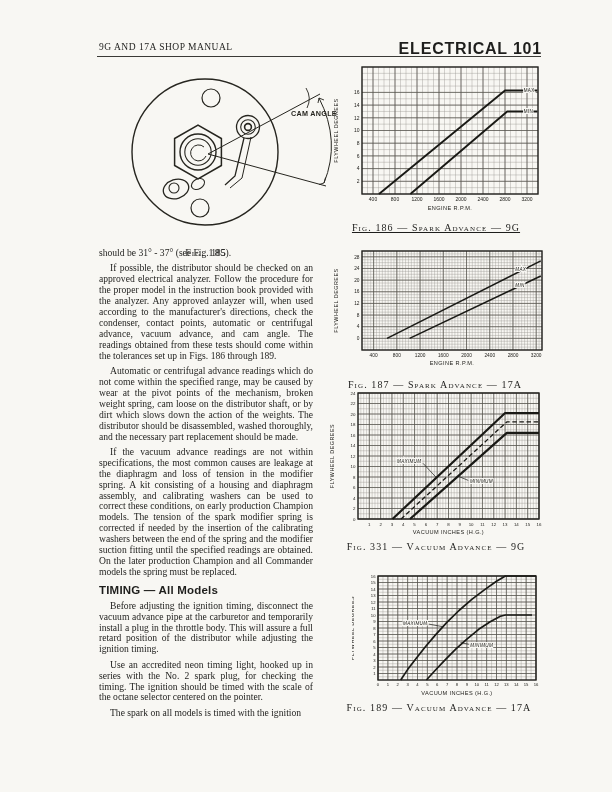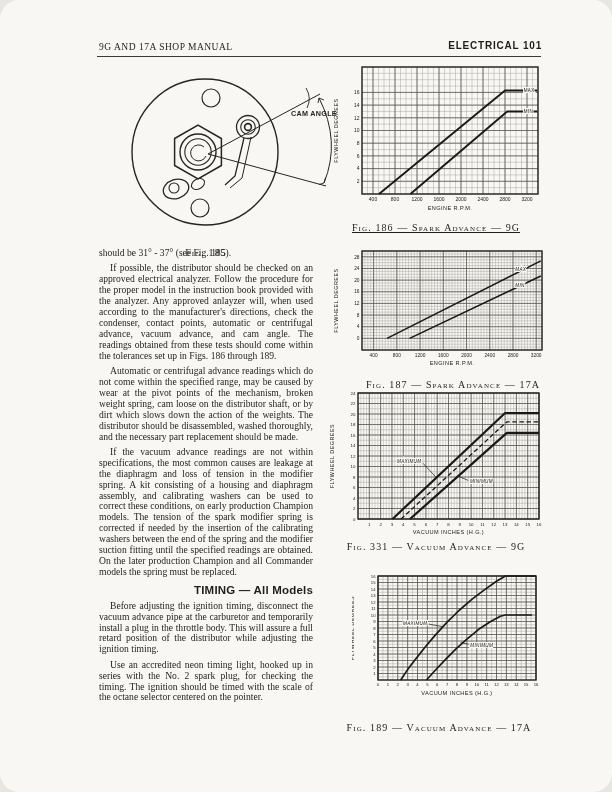--- a/index.html
+++ b/index.html
@@ -1,53 +1,52 @@
 <!DOCTYPE html>
 <html><head>
 <meta charset="utf-8">
 <style>
   html,body{margin:0;padding:0;background:#e8e6e1;}
   .page{
     position:relative;width:612px;height:792px;margin:0 auto;
     background:#f8f7f3;color:#1e1e1c;overflow:hidden;
     font-family:"Liberation Serif", serif;
-    border-radius:19px;
   }
   .hdr-left{
     position:absolute;left:99px;top:42px;
     font-size:9.5px;letter-spacing:.5px;white-space:nowrap;
   }
   .hdr-right{
     position:absolute;right:70px;top:40px;
     font-family:"Liberation Sans",sans-serif;font-weight:bold;
-    font-size:10px;letter-spacing:.8px;white-space:nowrap;
+    font-size:16px;letter-spacing:.8px;white-space:nowrap;
   }
   .hdr-rule{position:absolute;left:97px;top:56px;width:444px;height:1.3px;background:#3a3a36;}
 
   .fig185{position:absolute;left:108px;top:64px;}
 
   .fig-caption{
     position:absolute;font-size:10px;font-variant:small-caps;
     letter-spacing:1.1px;text-align:center;white-space:nowrap;
   }
   #cap185{left:92px;top:230px;width:228px;margin-top:17px;}
   #cap186{left:330px;top:222px;width:212px;text-decoration:underline;}
-  #cap187{left:346px;top:379px;width:214px;}
+  #cap187{left:328px;top:379px;width:214px;}
   #cap188{left:330px;top:541px;width:212px;}
-  #cap189{left:336px;top:702px;width:206px;margin-top:20px;}
+  #cap189{left:336px;top:702px;width:206px;}
 
   .leftcol{
     position:absolute;left:99px;top:248px;width:214px;
     font-size:9.6px;line-height:10.9px;text-align:justify;
   }
   .para{margin:0 0 4.5px;text-indent:11px;}
   .para.noindent{text-indent:0;}
   .section-heading{
     font-family:"Liberation Sans",sans-serif;font-weight:bold;
-    font-size:11.5px;letter-spacing:.2px;margin:7px 0 5px;text-align:right;
+    font-size:11.5px;letter-spacing:.2px;margin:7px 0 5px;text-align:left;
   }
 
   .chart{position:absolute;}
   #c186{left:330px;top:62px;}
   #c187{left:330px;top:246px;}
   #c188{left:330px;top:389px;}
   #c189{left:352px;top:572px;}
 </style>
 </head>
 <body>
@@ -88,20 +87,21 @@
   <div class="fig-caption" id="cap185">Fig. 185</div>
 
   <div class="leftcol">
     <p class="para noindent">should be 31° - 37° (see Fig. 185).</p>
     <p class="para">If possible, the distributor should be checked on an approved electrical analyzer. Follow the procedure for the proper model in the instruction book provided with the analyzer. Any approved anlayzer will, when used according to the manufacturer's directions, check the condenser, contact points, automatic or centrifugal advance, vacuum advance, and cam angle. The readings obtained from these tests should come within the tolerances set up in Figs. 186 through 189.</p>
     <p class="para">Automatic or centrifugal advance readings which do not come within the specified range, may be caused by wear at the pivot points of the mechanism, broken weight spring, cam loose on the distributor shaft, or by dirt which slows down the action of the weights. The distributor should be disassembled, washed thoroughly, and the necessary part replacement should be made.</p>
     <p class="para">If the vacuum advance readings are not within specifications, the most common causes are leakage at the diaphragm and loss of tension in the modifier spring. A kit consisting of a housing and diaphragm assembly, and calibrating washers can be used to correct these conditions, on early production Champion models. The tension of the spark modifier spring is corrected if needed by the insertion of the calibrating washers between the end of the spring and the modifier suction fitting until the specified readings are obtained. On the later production Champion and all Commander models the spring must be replaced.</p>
     <h3 class="section-heading">TIMING — All Models</h3>
     <p class="para">Before adjusting the ignition timing, disconnect the vacuum advance pipe at the carburetor and temporarily install a plug in the throttle body. This will assure a full retard position of the distributor while adjusting the ignition timing.</p>
     <p class="para">Use an accredited neon timing light, hooked up in series with the No. 2 spark plug, for checking the timing. The ignition should be timed with the scale of the octane selector centered on the pointer.</p>
+    <p class="para">The spark on all models is timed with the ignition</p>
   </div>
 
   <div class="chart" id="c186"><svg width="212" height="156" viewBox="0 0 212 156">
         <line x1="32" y1="5" x2="32" y2="132" stroke="#97968f" stroke-width="0.4"></line>
         <line x1="37.5" y1="5" x2="37.5" y2="132" stroke="#97968f" stroke-width="0.4"></line>
         <line x1="43" y1="5" x2="43" y2="132" stroke="#97968f" stroke-width="0.4"></line>
         <line x1="48.5" y1="5" x2="48.5" y2="132" stroke="#97968f" stroke-width="0.4"></line>
         <line x1="54" y1="5" x2="54" y2="132" stroke="#97968f" stroke-width="0.4"></line>
         <line x1="59.5" y1="5" x2="59.5" y2="132" stroke="#97968f" stroke-width="0.4"></line>
         <line x1="65" y1="5" x2="65" y2="132" stroke="#97968f" stroke-width="0.4"></line>

